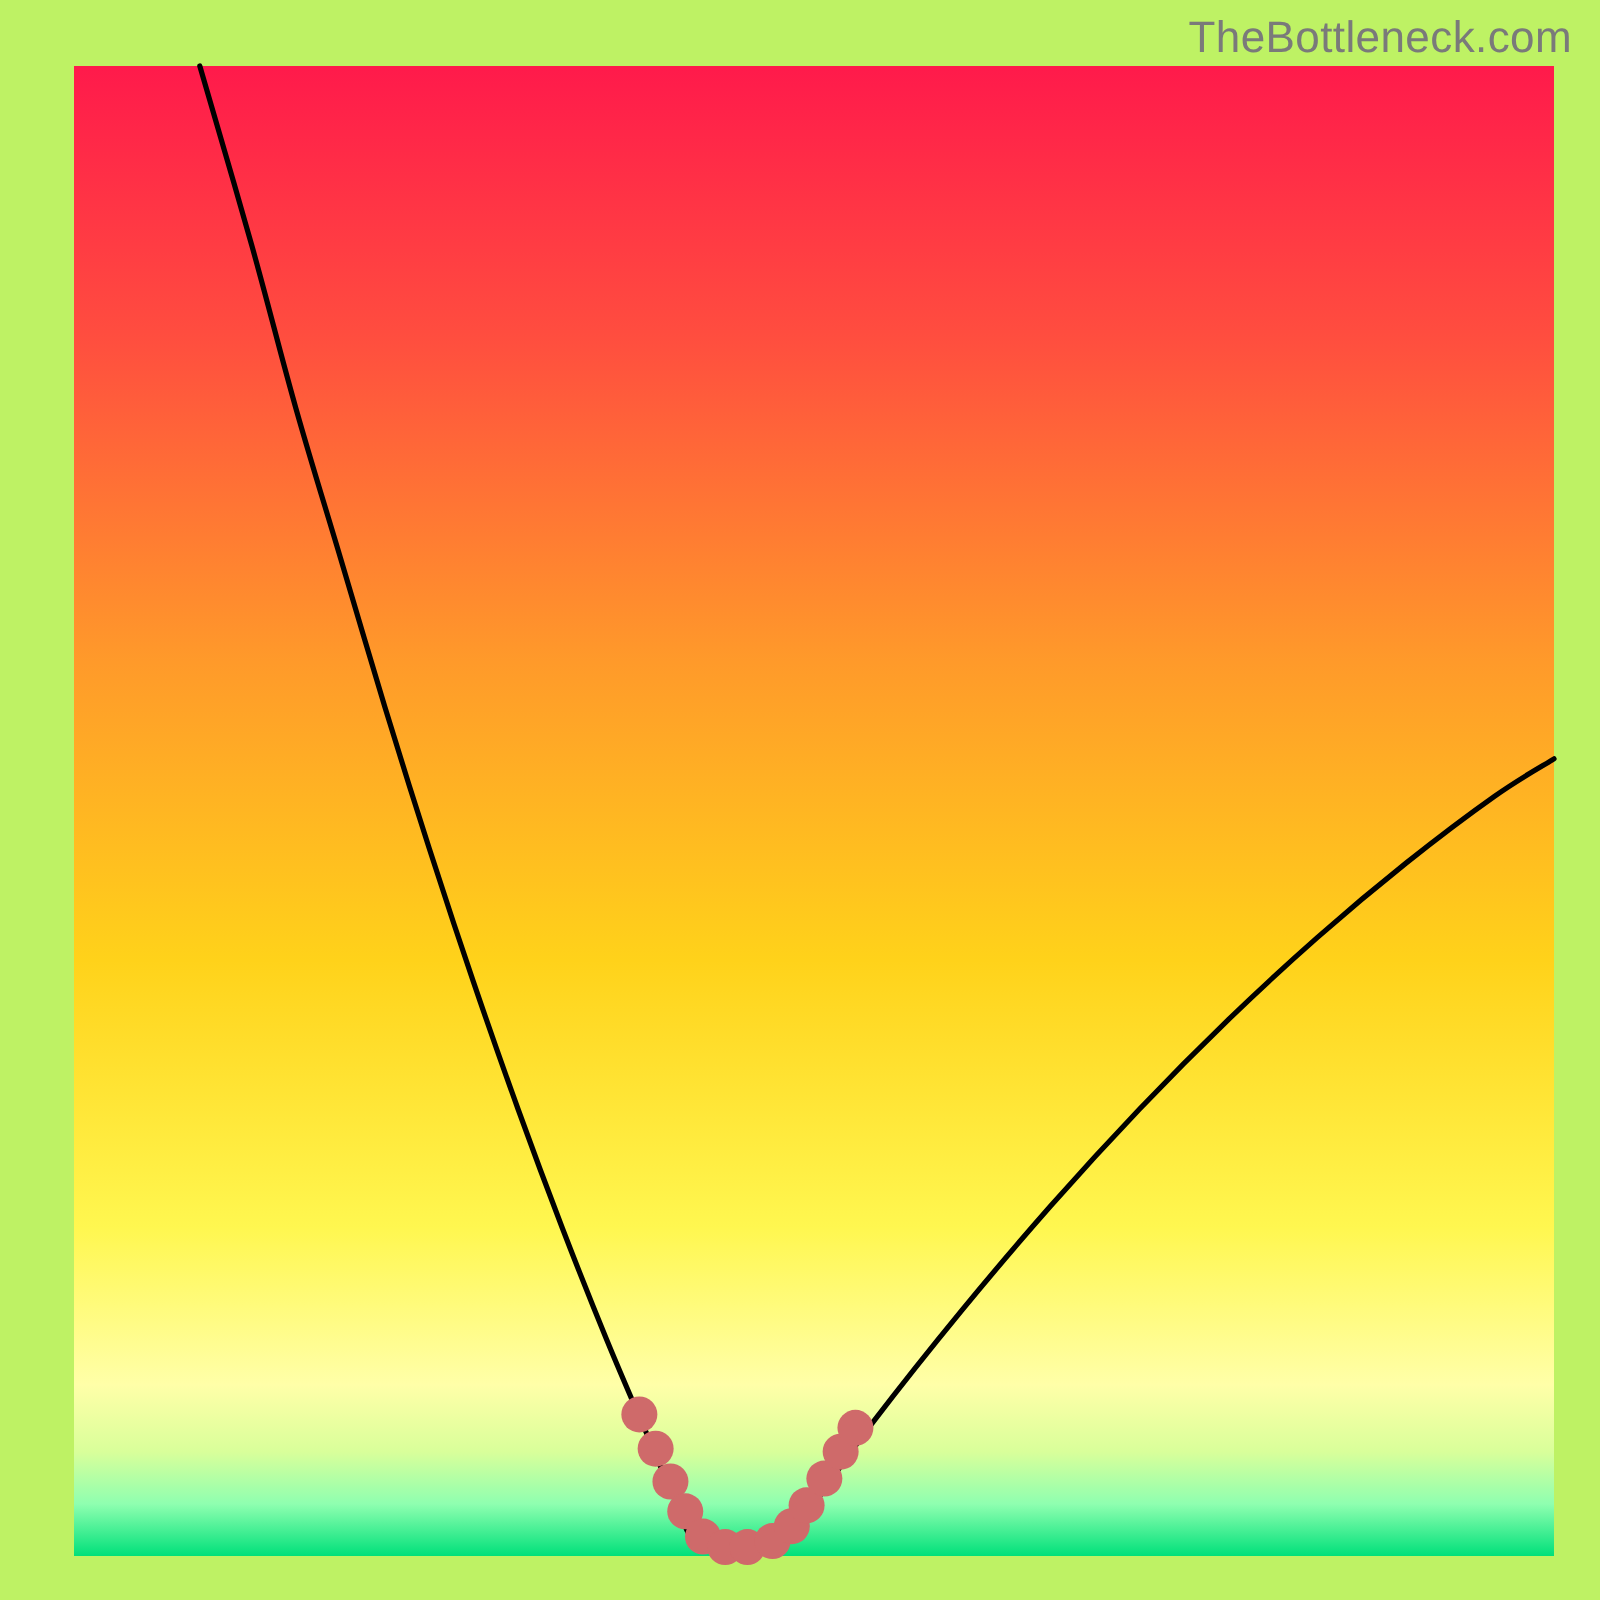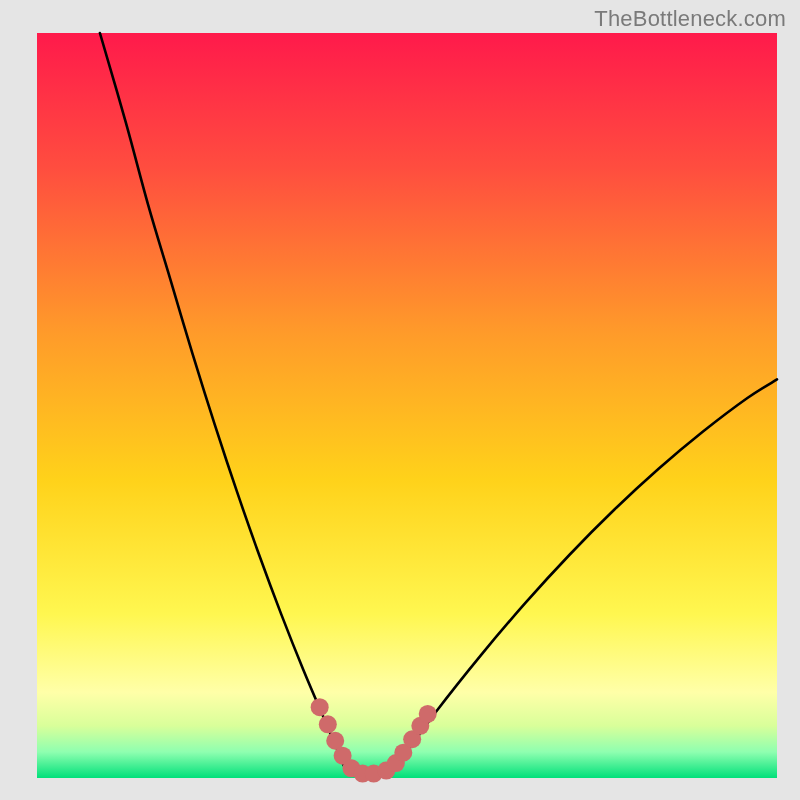--- a/index.html
+++ b/index.html
@@ -10,21 +10,21 @@
     background: #000;
     font-family: Arial, Helvetica, sans-serif;
     overflow: hidden;
   }
   .frame {
     position: absolute;
     left: 0;
     top: 0;
     width: 800px;
     height: 800px;
-    background: #e5e5e5;
+    background: #bef264;
   }
   .watermark {
     position: absolute;
     top: 6px;
     right: 14px;
     color: #7a7a7a;
     font-size: 22px;
     font-weight: 400;
     letter-spacing: 0.2px;
   }

